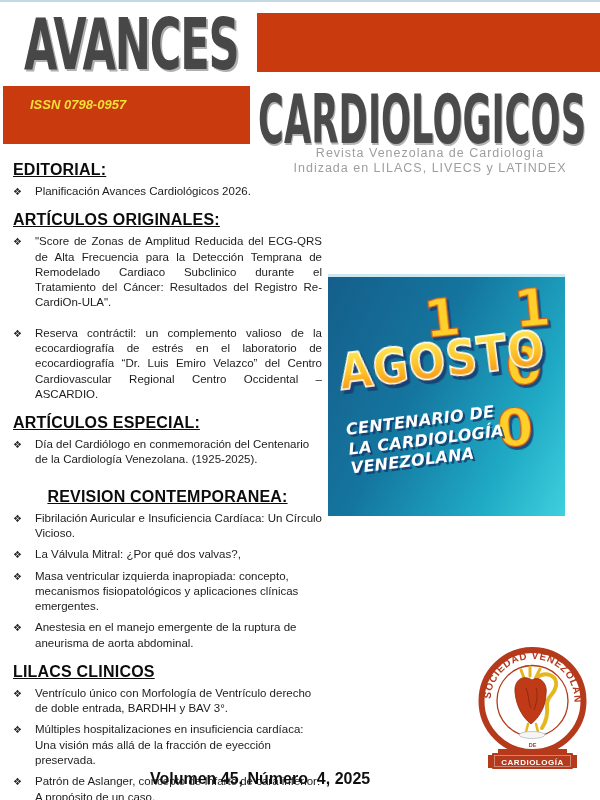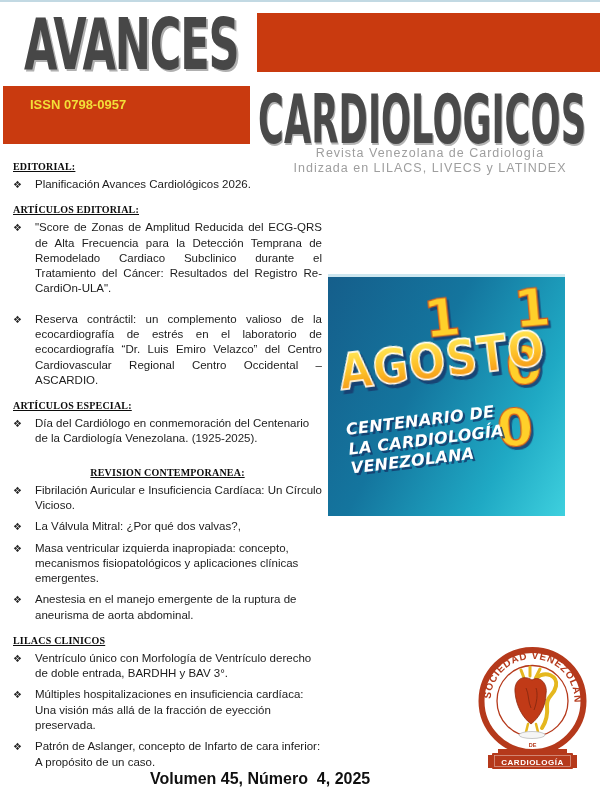--- a/index.html
+++ b/index.html
@@ -6,32 +6,32 @@
   .page{position:relative;width:600px;height:800px;background:#ffffff;overflow:hidden;
         font-family:"Liberation Sans",sans-serif;}
   .top-edge-line{position:absolute;left:0;top:0;width:600px;height:2px;background:#8fb9cc;opacity:.55;}
 
   
   .title-avances{position:absolute;left:24px;top:8px;font-family:"DejaVu Sans",sans-serif;
       font-weight:bold;font-size:72px;line-height:1;color:#474747;letter-spacing:-2px;
       transform:scaleX(.60);transform-origin:left top;text-shadow:3px 2px 0 #b0b0b0;white-space:nowrap;}
   .red-rect-top{position:absolute;left:257px;top:13px;width:343px;height:59px;background:#c93a0f;}
   .red-band{position:absolute;left:3px;top:86px;width:247px;height:58px;background:#c93a0f;
-      box-sizing:border-box;padding:10px 0 12px 27px;}
+      box-sizing:border-box;padding:10px 0 12px 27px;font-style:italic;}
   .issn-line{font-size:13px;font-weight:bold;color:#f2df38;line-height:17px;white-space:nowrap;}
   .title-cardio{position:absolute;left:258px;top:86px;font-family:"DejaVu Sans",sans-serif;
       font-weight:bold;font-size:68px;line-height:1;color:#4a4a4a;
       transform:scaleX(.52);transform-origin:left top;text-shadow:2px 2px 0 #b5b5b5;white-space:nowrap;}
   .subtitle{position:absolute;left:265px;top:146px;width:330px;text-align:center;
       color:#9e9e9e;font-size:12.5px;line-height:15px;letter-spacing:1px;white-space:nowrap;}
 
   
   .toc{position:absolute;left:13px;top:158px;width:309px;}
-  .toc-heading{font-weight:bold;font-size:10px;color:#0c0c0c;text-decoration:underline;
-      margin:12px 0 5px 0;letter-spacing:.2px;font-family:Liberation Serif, serif;}
+  .toc-heading{font-weight:bold;font-size:16px;color:#0c0c0c;text-decoration:underline;
+      margin:12px 0 5px 0;letter-spacing:.2px;}
   .toc-heading.first{margin-top:3px;}
   .toc-heading.mt-lg{margin-top:20px;text-align:center;}
   .toc-item{display:flex;margin-bottom:6px;font-size:11.5px;line-height:1.33;color:#1c1c1c;}
   .toc-item .bullet{width:22px;flex:none;font-size:10px;padding-top:1px;color:#2a2a2a;}
   .toc-item .item-text{flex:1;}
   .toc-item.justify .item-text{text-align:justify;}
   .toc-item.gap-after{margin-bottom:15px;}
 
   
   .poster{position:absolute;left:328px;top:274px;width:237px;height:242px;overflow:hidden;
@@ -87,21 +87,21 @@
   </div>
 
   <div class="toc">
 
     <div class="toc-heading first">EDITORIAL:</div>
     <div class="toc-item">
       <span class="bullet">❖</span>
       <div class="item-text">Planificación Avances Cardiológicos 2026.</div>
     </div>
 
-    <div class="toc-heading">ARTÍCULOS EDITORIAL:</div>
+    <div class="toc-heading">ARTÍCULOS ORIGINALES:</div>
     <div class="toc-item justify gap-after">
       <span class="bullet">❖</span>
       <div class="item-text">"Score de Zonas de Amplitud Reducida del ECG-QRS de Alta Frecuencia para la Detección Temprana de Remodelado Cardiaco Subclinico durante el Tratamiento del Cáncer: Resultados del Registro Re-CardiOn-ULA".</div>
     </div>
     <div class="toc-item justify">
       <span class="bullet">❖</span>
       <div class="item-text">Reserva contráctil: un complemento valioso de la ecocardiografía de estrés en el laboratorio de ecocardiografía “Dr. Luis Emiro Velazco” del Centro Cardiovascular Regional Centro Occidental – ASCARDIO.</div>
     </div>
 
     <div class="toc-heading">ARTÍCULOS ESPECIAL:</div>

